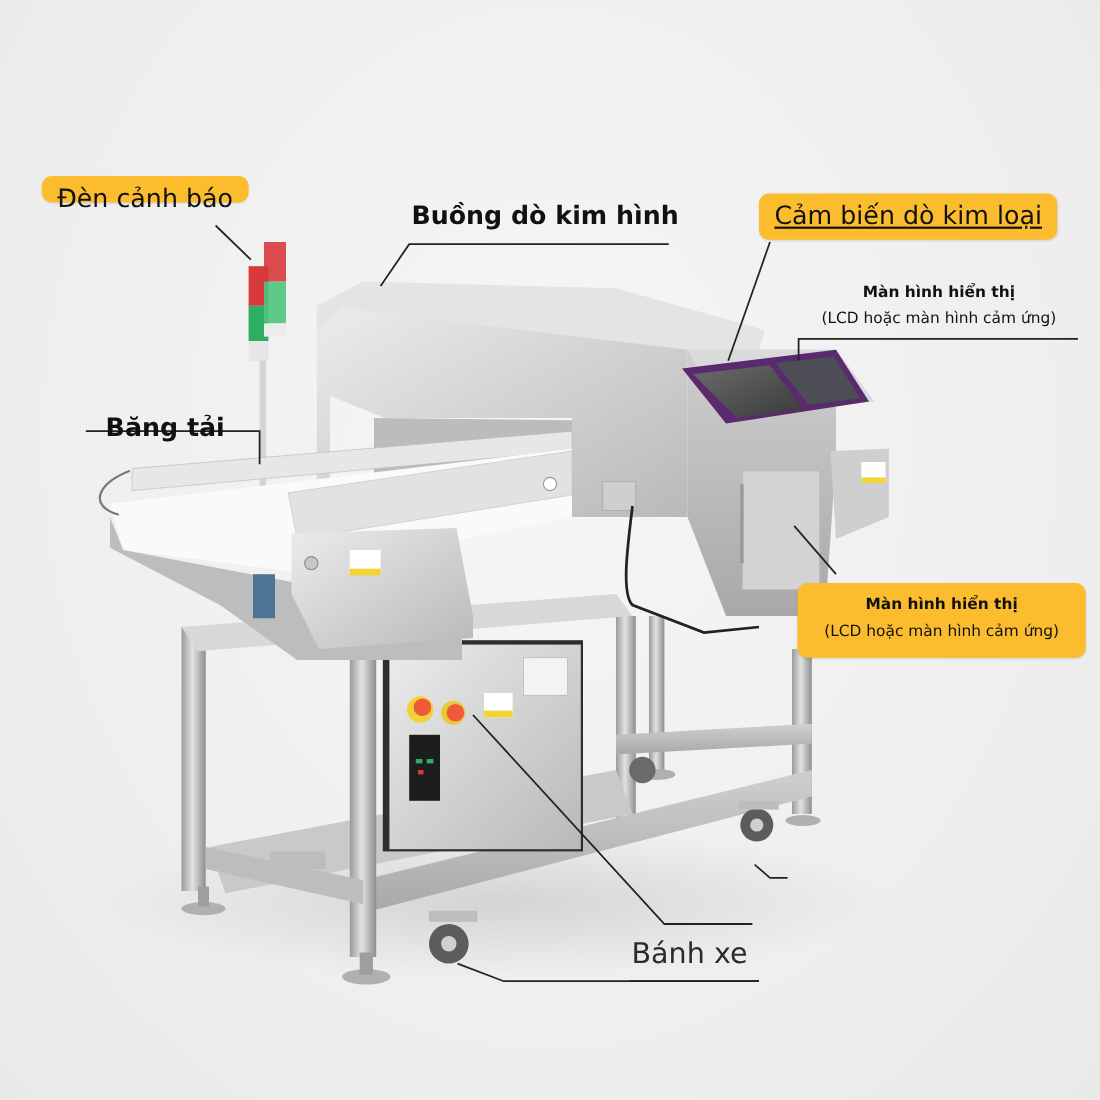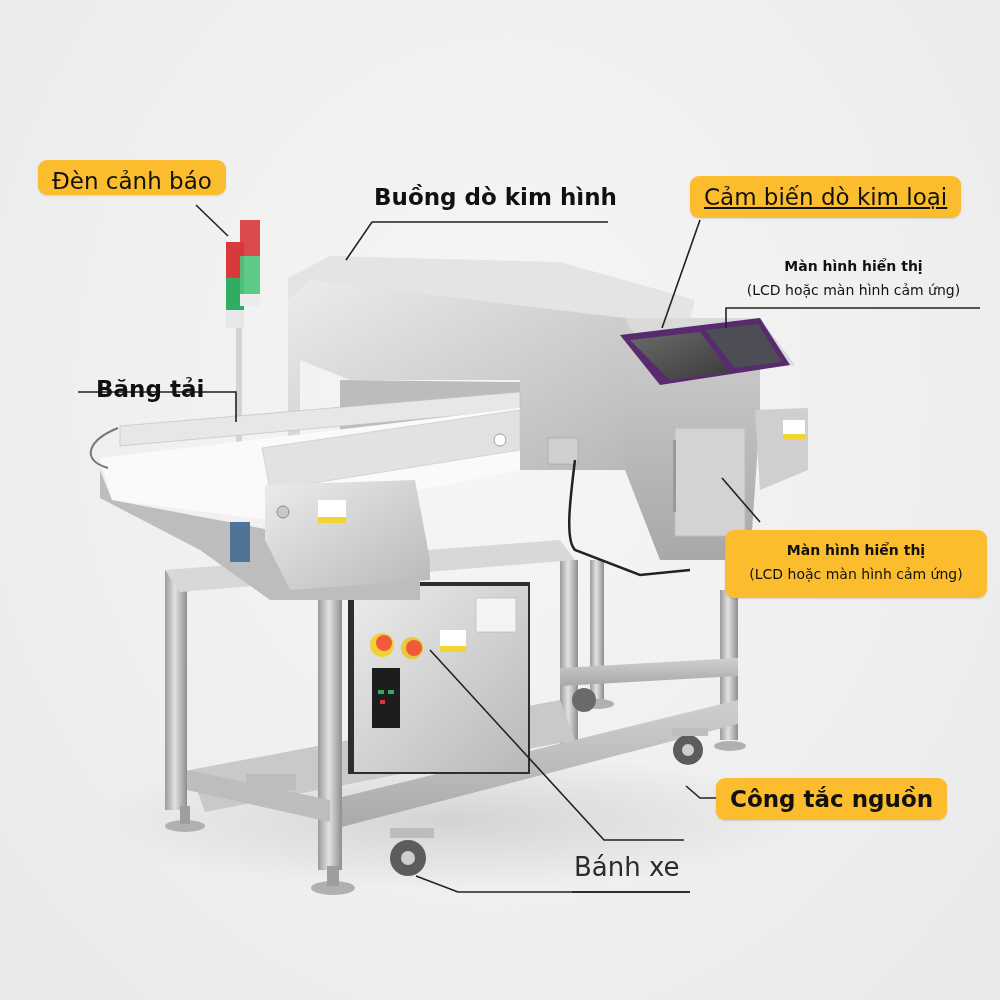--- a/index.html
+++ b/index.html
@@ -7,21 +7,21 @@
     width: 1000px; height: 1000px; overflow: hidden;
     background: #f1f1f1;
     font-family: "DejaVu Sans", "Liberation Sans", sans-serif;
     position: relative;
   }
   .stage { position: absolute; left: 0; top: 0; width: 1000px; height: 1000px;
     background: radial-gradient(ellipse at 50% 40%, #f6f6f6 0%, #efefef 60%, #e9e9e9 100%); }
   svg.machine { position: absolute; left: 0; top: 0; width: 1000px; height: 1000px; }
   .label { position: absolute; color: #111; white-space: nowrap; }
   .pill { background: #fbbd2e; border-radius: 9px; padding: 0 14px; box-shadow: 0 1px 2px rgba(0,0,0,0.12); }
-  .lbl-den { left: 38px; top: 160px; height: 35px; line-height: 42px; font-size: 23px; }
+  .lbl-den { left: 38px; top: 160px; height: 24px; line-height: 42px; font-size: 23px; }
   .lbl-buong { left: 374px; top: 184px; font-size: 23px; font-weight: bold; }
   .lbl-cambien { left: 690px; top: 176px; height: 42px; line-height: 42px; font-size: 23px; text-decoration: underline; }
   .lbl-manhinh1 { left: 726px; top: 254px; width: 255px; text-align: center; font-size: 14px; line-height: 24px; }
   .lbl-manhinh1 .t1 { font-weight: bold; }
   .lbl-manhinh2 { left: 725px; top: 530px; width: 262px; height: 68px; text-align: center; font-size: 14px; line-height: 24px; padding: 8px 0 0 0; box-sizing: border-box; border-radius: 9px; }
   .lbl-manhinh2 .t1 { font-weight: bold; }
   .lbl-bang { left: 96px; top: 376px; font-size: 23px; font-weight: bold; }
   .lbl-congtac { left: 716px; top: 778px; height: 42px; line-height: 42px; font-size: 23px; font-weight: bold; }
   .lbl-banh { left: 574px; top: 852px; font-size: 26px; color: #2b2b2b; text-align: right; }
 </style>
@@ -184,21 +184,18 @@
 
   <div class="label pill lbl-manhinh2">
     <div class="t1">Màn hình hiển thị</div>
     <div>(LCD hoặc màn hình cảm ứng)</div>
   </div>
 
   <div class="label lbl-bang">
     <span>Băng tải</span>
   </div>
 
-  <div class="label pill lbl-congtac">
-    <span>Công tắc nguồn</span>
-  </div>
 
   <div class="label lbl-banh">
     <span>Bánh xe</span>
   </div>
 
 </div>
 
 </body></html>

